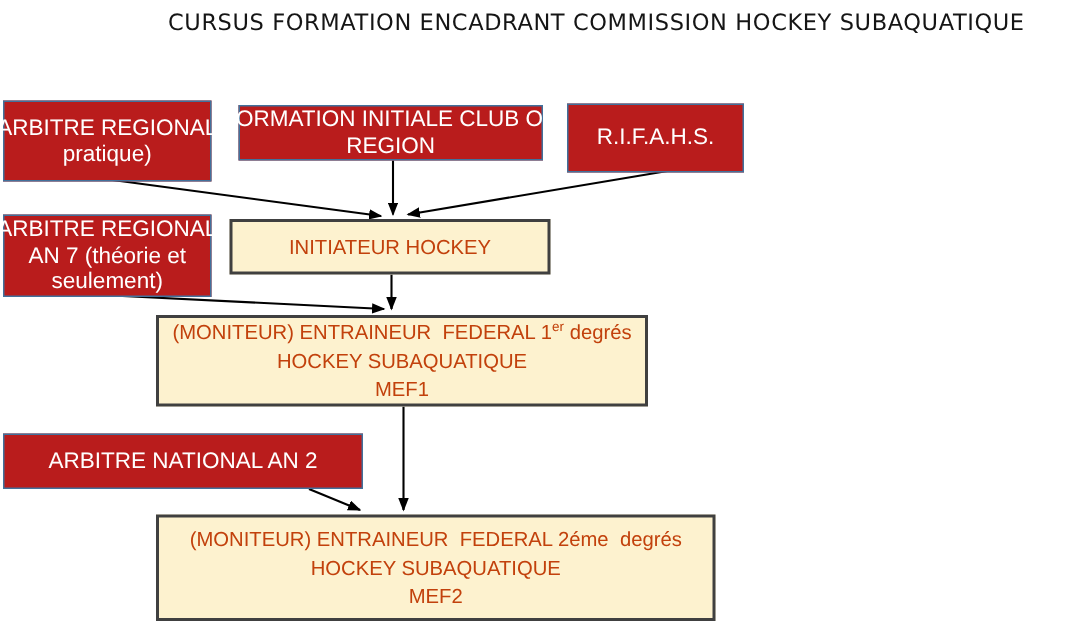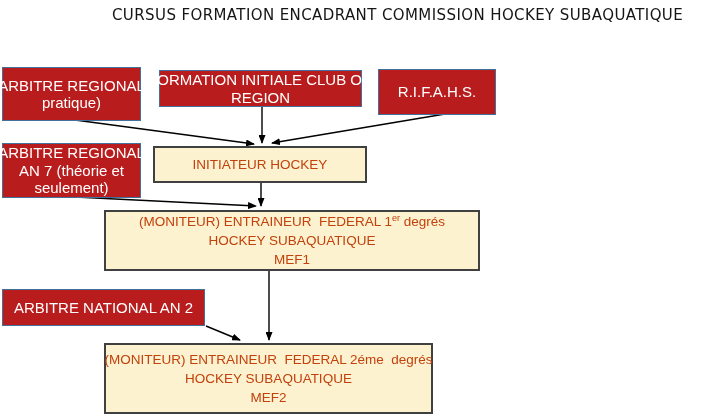--- a/index.html
+++ b/index.html
@@ -60,23 +60,23 @@
   .box.cream sup {
     font-size: 9px;
     line-height: 0;
   }
   
   .b-arb-reg-1   { left: 2px;   top: 67px;  width: 139px; height: 54px; }
   .b-formation   { left: 159px; top: 70px;  width: 203px; height: 37px; }
   .b-rifahs      { left: 378px; top: 69px;  width: 118px; height: 46px; }
   .b-arb-reg-2   { left: 2px;   top: 143px; width: 139px; height: 55px; }
   .b-initiateur  { left: 153px; top: 146px; width: 214px; height: 37px; }
-  .b-mef1        { left: 104px; top: 210px; width: 376px; height: 61px; }
-  .b-arb-nat     { left: 2px;   top: 289px; width: 203px; height: 37px; }
-  .b-mef2        { left: 104px; top: 343px; width: 329px; height: 71px; }
+  .b-mef1        { left: 104px; top: 210px; width: 328px; height: 61px; }
+  .b-arb-nat     { left: 2px;   top: 289px; width: 240px; height: 37px; }
+  .b-mef2        { left: 104px; top: 343px; width: 373px; height: 71px; }
 </style>
 </head>
 <body>
 
 <div class="canvas">
 
   <div class="title">CURSUS FORMATION ENCADRANT COMMISSION HOCKEY SUBAQUATIQUE</div>
 
   <svg class="arrows" width="727" height="418" viewBox="0 0 727 418" xmlns="http://www.w3.org/2000/svg">
     <defs>

